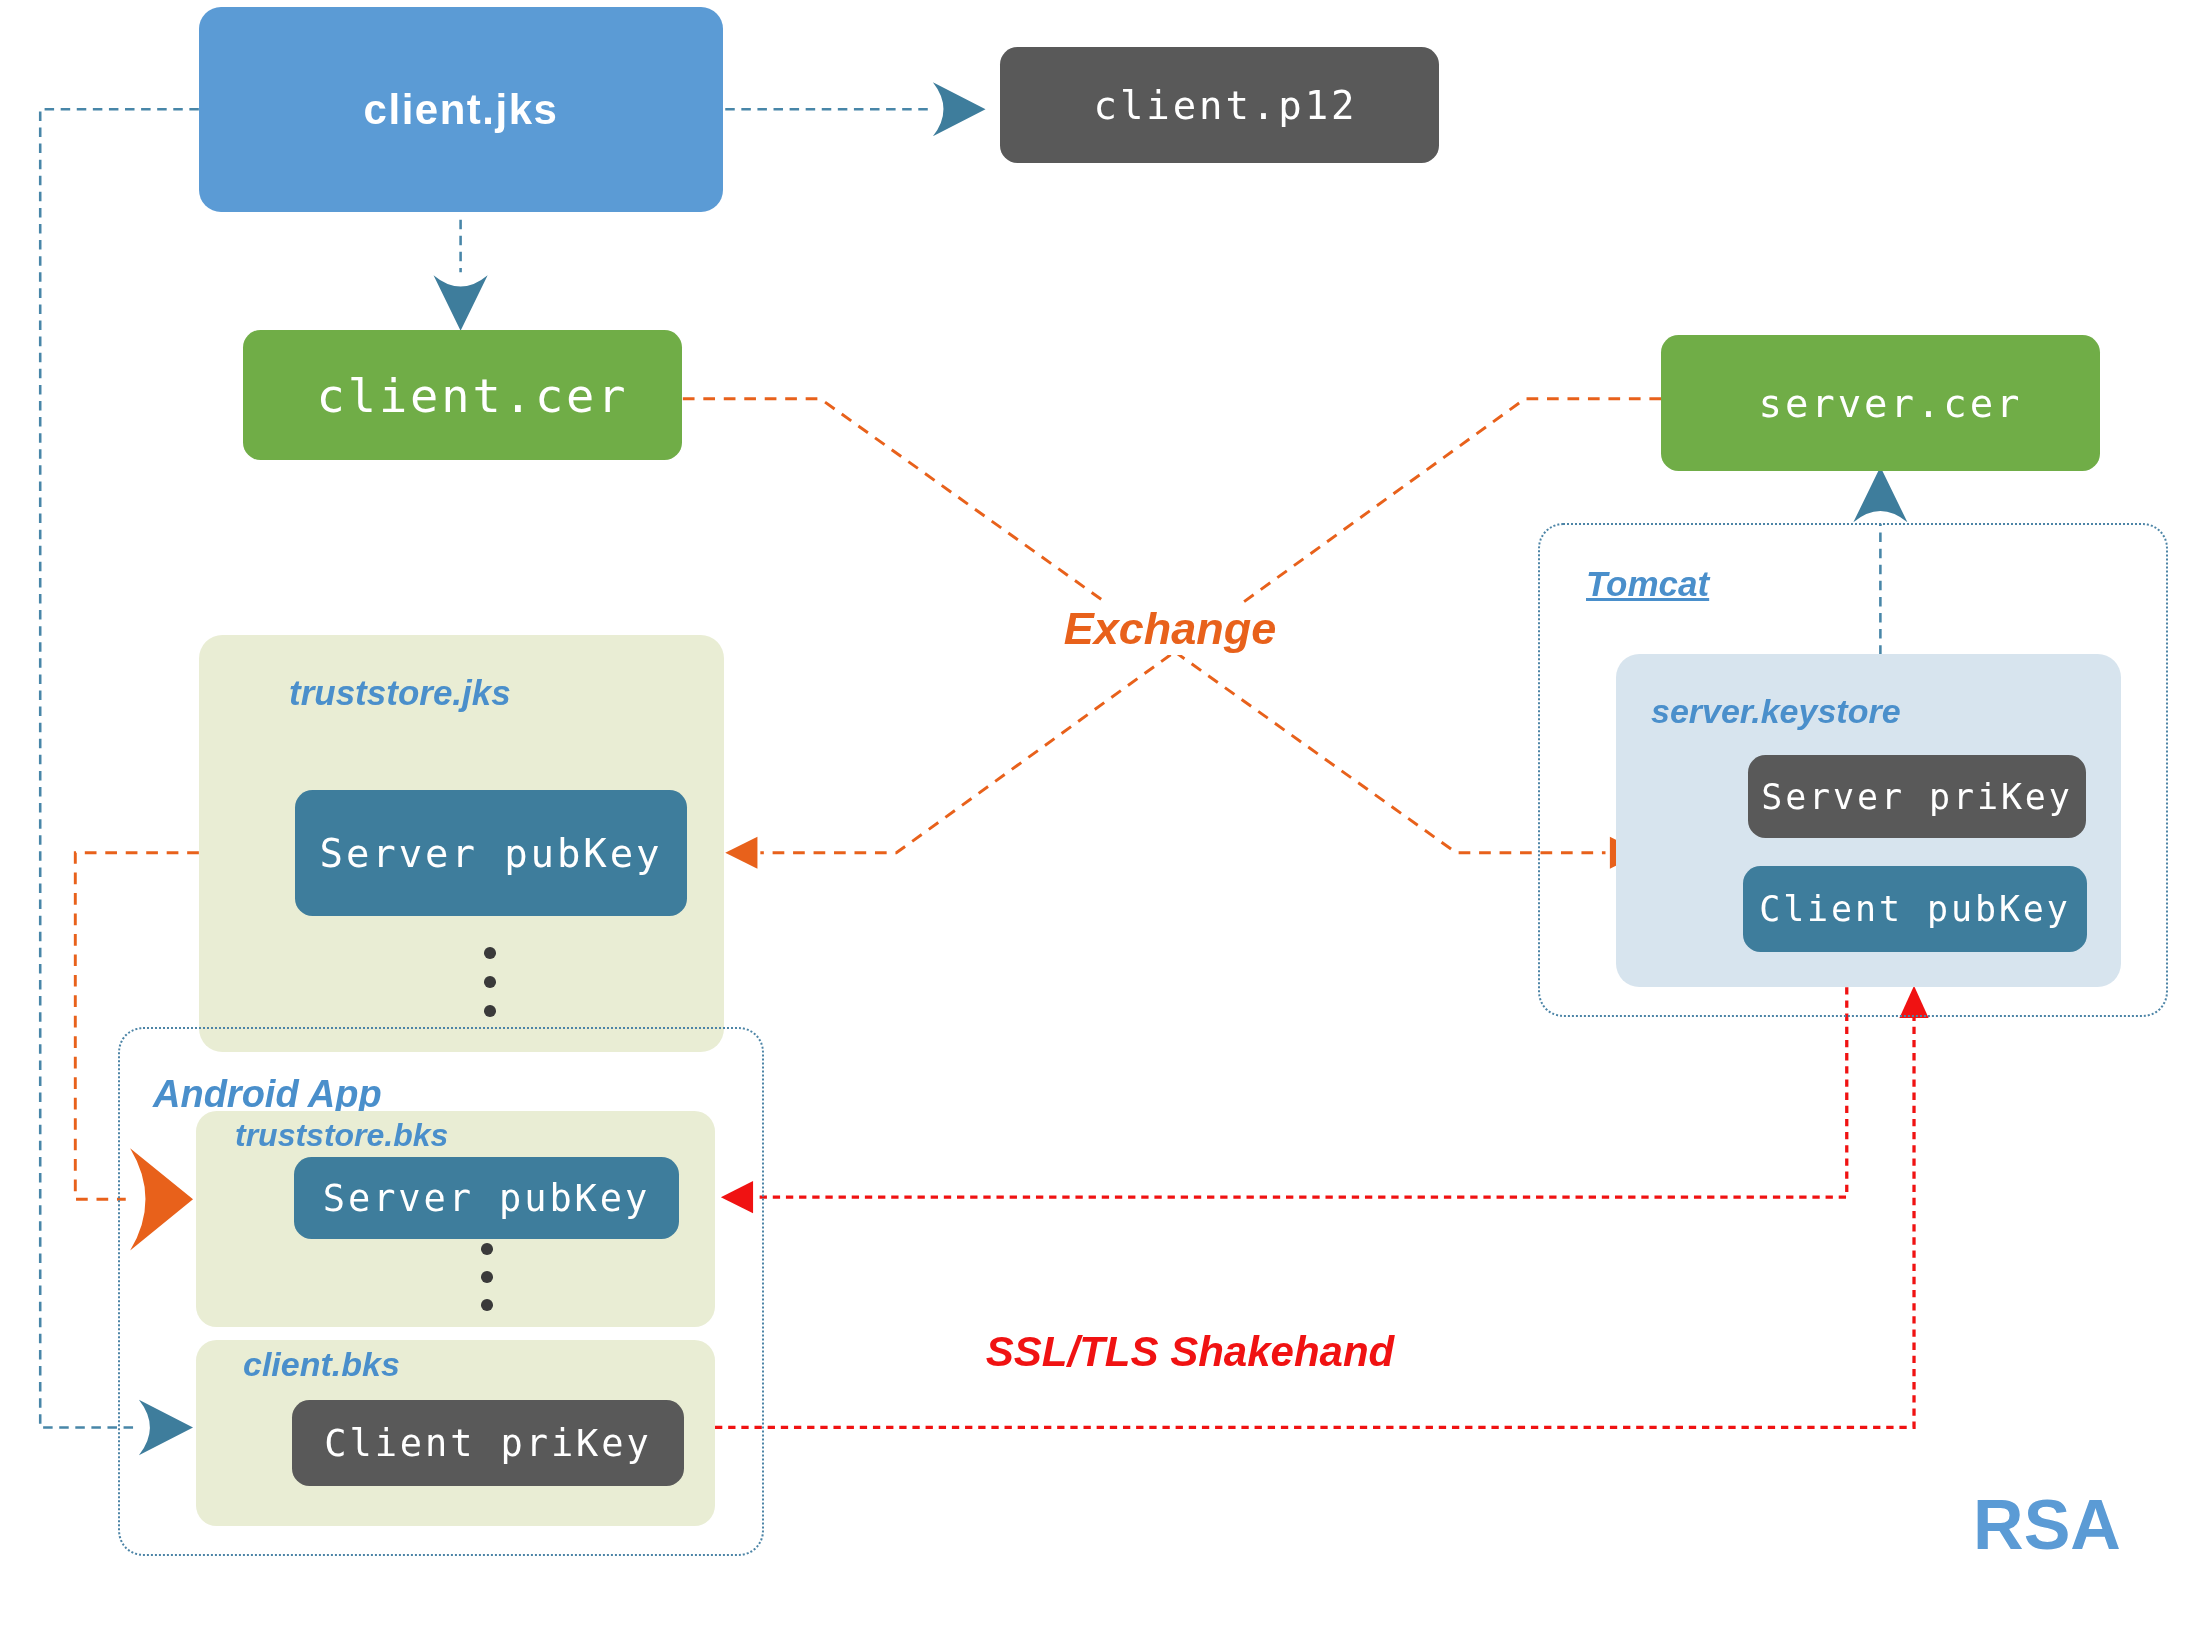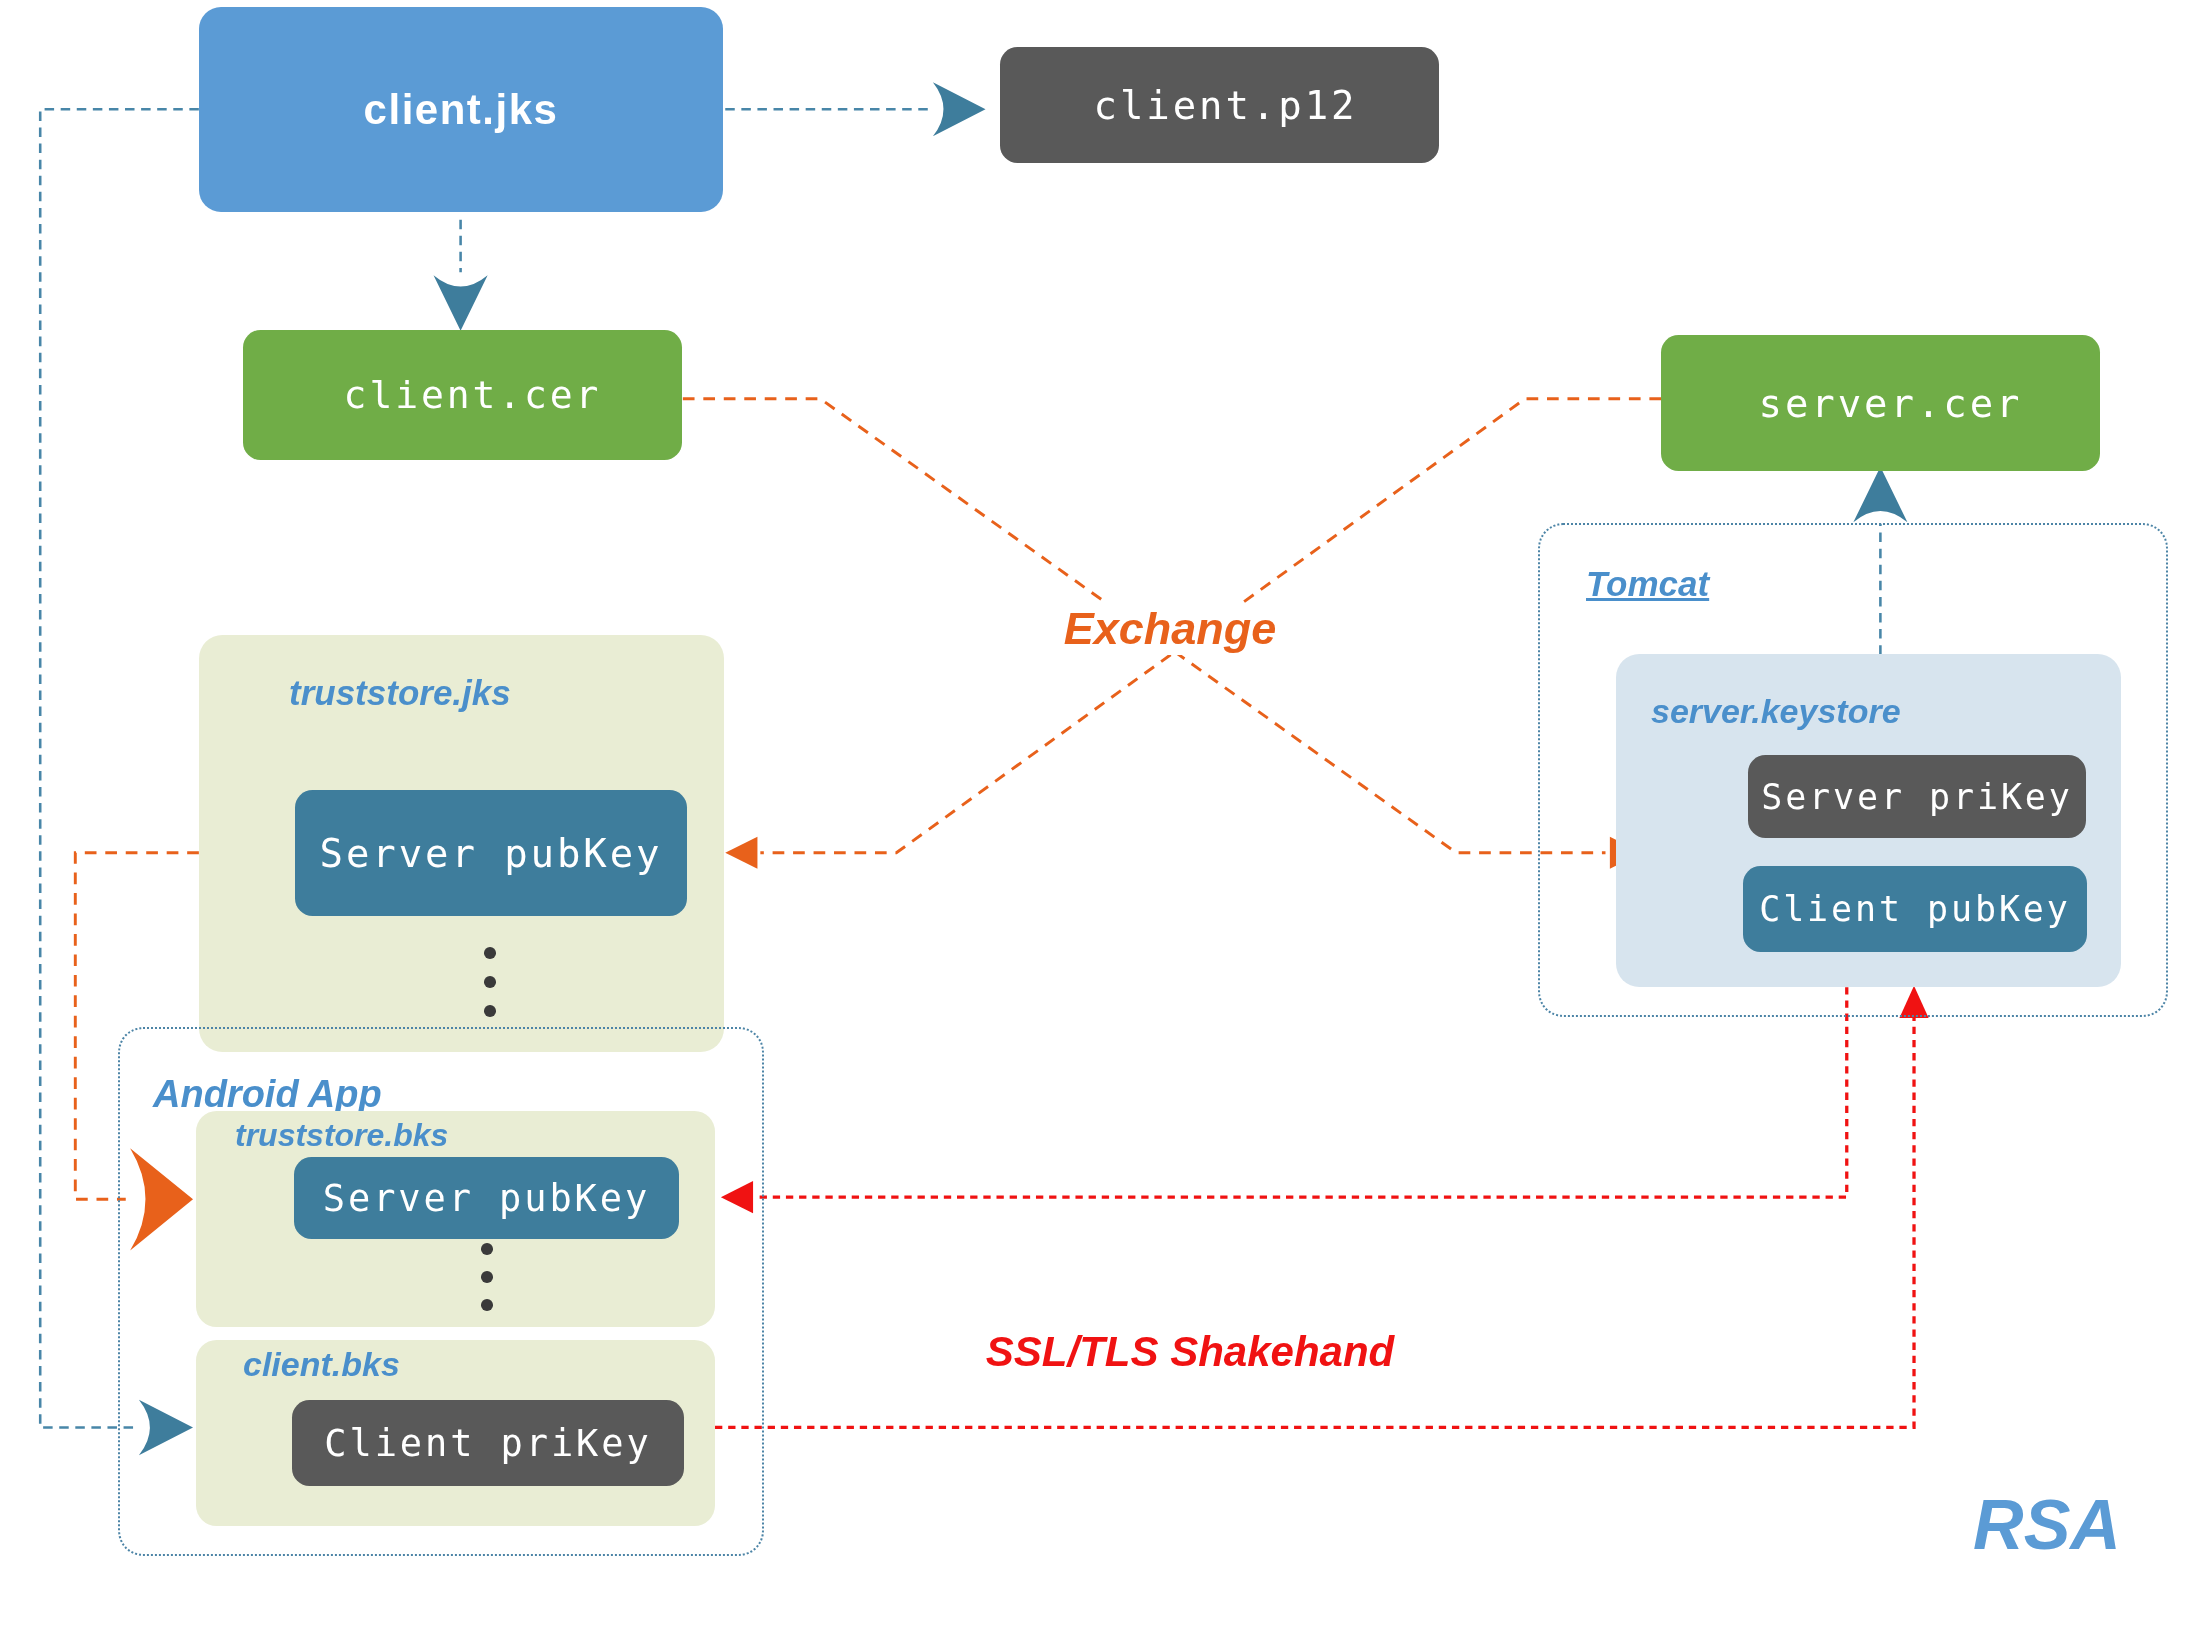--- a/index.html
+++ b/index.html
@@ -29,21 +29,21 @@
   .dotted-box{border:2.2px dotted #4C84A6;border-radius:25px;background:transparent;}
   
   .lbl{
     font-family:"Liberation Sans", sans-serif;
     font-style:italic;font-weight:bold;
     color:#4A8FCB;white-space:nowrap;
   }
   .jks-title{font-family:"Liberation Sans", sans-serif;font-weight:bold;letter-spacing:0.7px;}
   .annot-orange{color:#E8611B;font-style:italic;font-weight:bold;white-space:nowrap;background:#ffffff;padding:0 19px;}
   .annot-red{color:#F01212;font-style:italic;font-weight:bold;white-space:nowrap;}
-  .annot-rsa{color:#5B9BD5;font-style:italic;font-weight:bold;white-space:nowrap;}
+  .annot-rsa{color:#5B9BD5;font-weight:bold;white-space:nowrap;}
   .dot{
     position:absolute;width:11.7px;height:11.7px;border-radius:50%;
     background:#3a3a3a;left:0;
   }
   svg{position:absolute;left:0;top:0;}
 </style>
 </head>
 <body>
 
 <svg width="2205" height="1650" viewBox="0 0 3016 2256">
@@ -73,21 +73,21 @@
   <path d="M 986 1637 L 1030 1615 L 1030 1659 Z" fill="#F01212" stroke="none"></path>
 
   <path d="M 978 1952 H 2618 V 1392" fill="none" stroke="#F01212" stroke-width="4.5" stroke-dasharray="10 8"></path>
   <path d="M 2618 1348 L 2598 1392 L 2638 1392 Z" fill="#F01212" stroke="none"></path>
 </svg>
 
 <div class="abs node blue-node jks-title" style="left:199px;top:7.3px;width:524px;height:205px;font-size:42px;letter-spacing:1.5px;">client.jks</div>
 
 <div class="abs node gray-node" style="left:1000px;top:47px;width:439px;height:116px;font-size:39px;padding-left:12px;">client.p12</div>
 
-<div class="abs node green-node" style="left:243px;top:330px;width:439px;height:130px;font-size:38px;padding-left:20px;">client.cer</div>
+<div class="abs node green-node" style="left:243px;top:330px;width:439px;height:130px;font-size:47px;padding-left:20px;">client.cer</div>
 
 <div class="abs node green-node" style="left:1661px;top:335px;width:439px;height:136px;font-size:39px;padding-left:20px;">server.cer</div>
 
 <div class="abs olive-box" style="left:199px;top:635px;width:525px;height:417px;"></div>
 <div class="abs lbl" style="left:241px;top:673px;font-size:35px;margin-left:48px;">truststore.jks</div>
 <div class="abs node teal-node" style="left:295px;top:790px;width:392px;height:126px;font-size:39px;">Server pubKey</div>
 <div class="abs" style="left:484px;top:947px;width:11.7px;height:73px;">
   <span class="dot" style="top:0;"></span>
     <span class="dot" style="top:29px;"></span>
     <span class="dot" style="top:58px;"></span>

